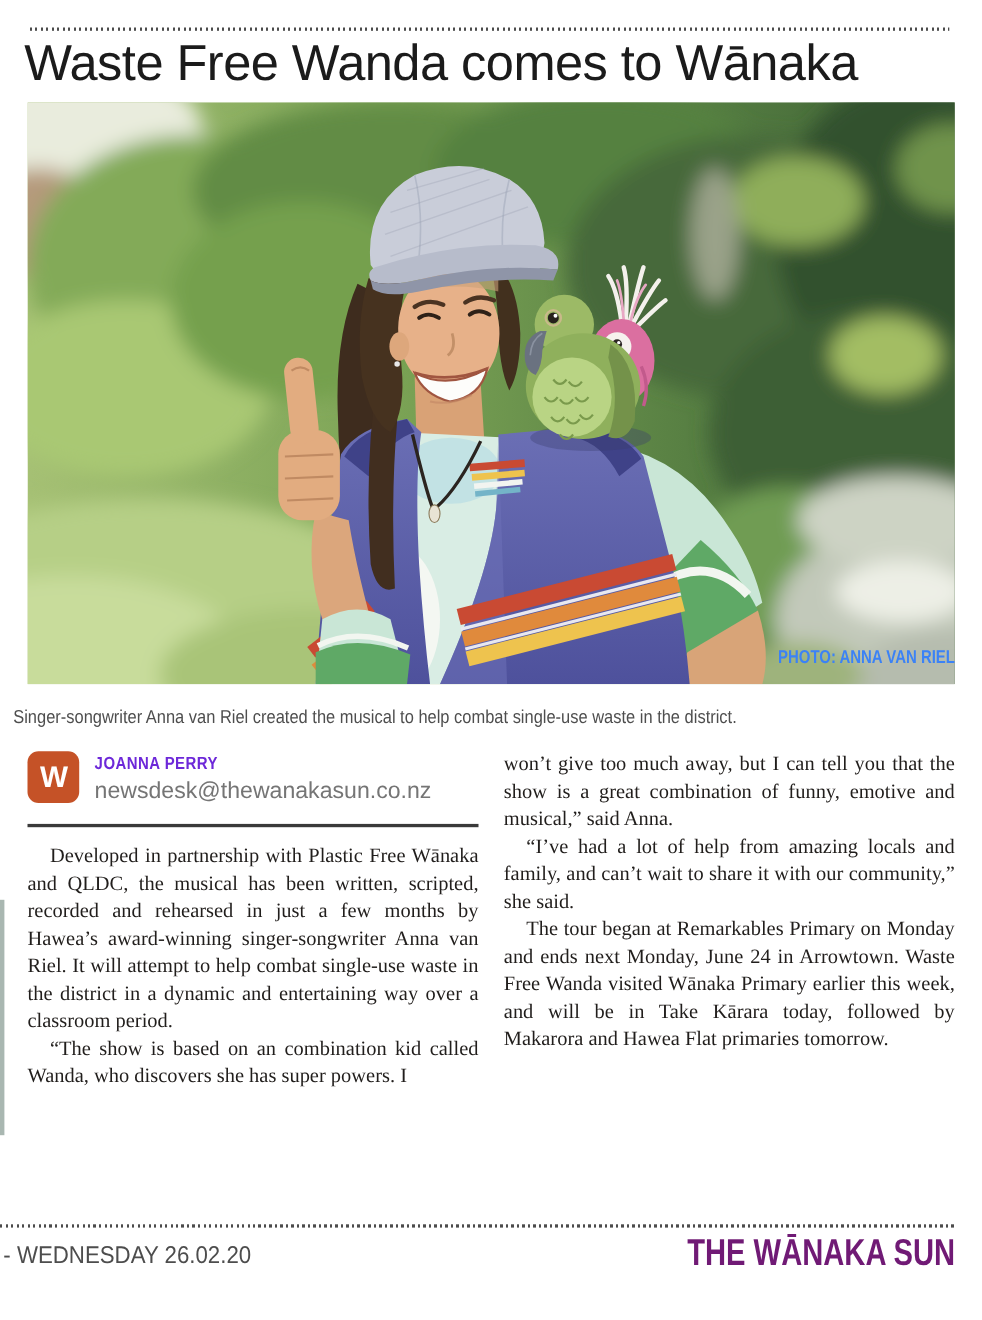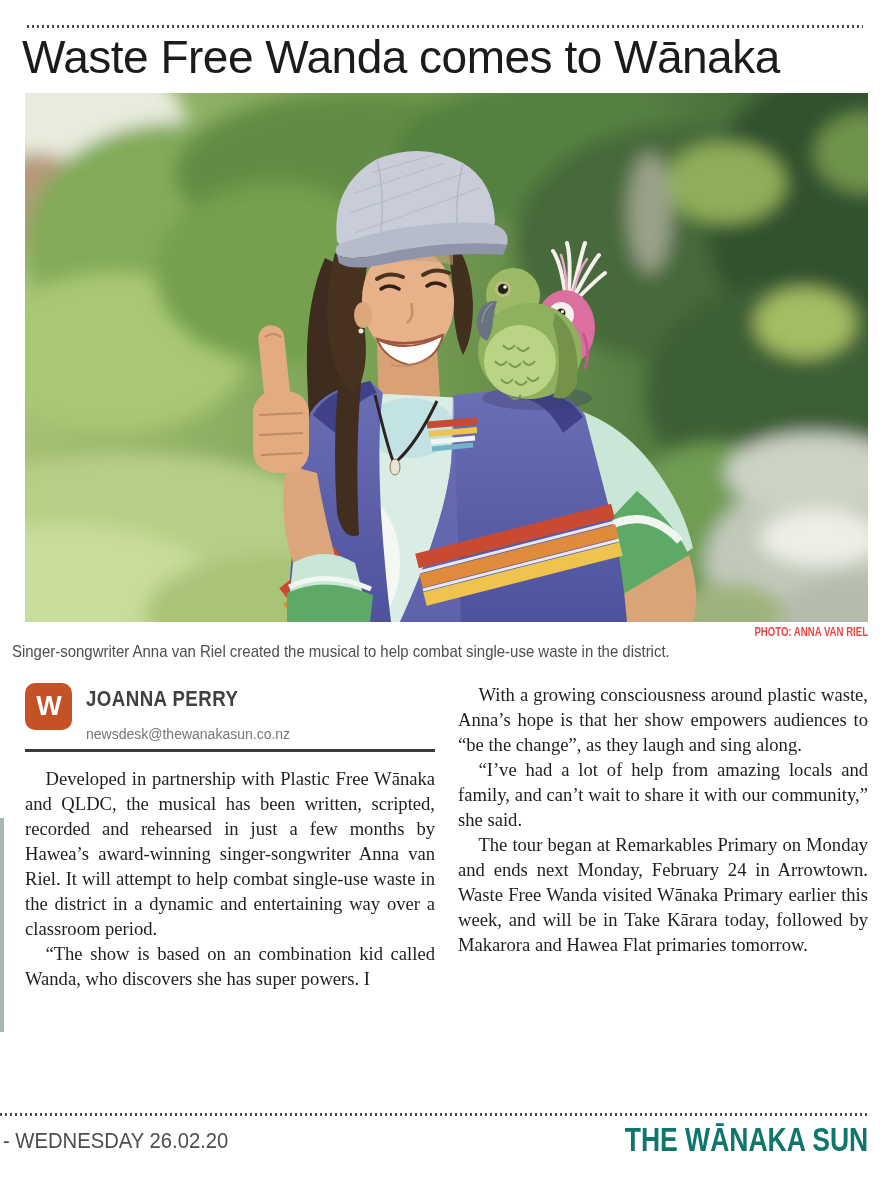--- a/index.html
+++ b/index.html
@@ -35,24 +35,24 @@
   figure.photo {
     position: absolute;
     left: 25px; top: 93px;
     width: 843px; height: 529px;
     overflow: hidden;
   }
   figure.photo svg { display: block; }
 
   .photo-credit {
     position: absolute;
-    right: 25px; top: 625px;
-    font-size: 12px;
+    right: 25px; top: 588px;
+    font-size: 17px;
     font-weight: 700;
-    color: #ef4444;
+    color: #3b82f6;
     white-space: nowrap;
   }
   .photo-credit .cond { display: inline-block; transform: scaleX(0.8); transform-origin: right center; }
 
   .caption {
     position: absolute;
     left: 12px; top: 642px;
     width: 843px;
     font-size: 17px;
     color: #4e4e4e;
@@ -72,25 +72,25 @@
   .byline-logo {
     width: 47px; height: 47px;
     border-radius: 10px;
     background: #c55227;
     color: #ffffff;
     display: flex; align-items: center; justify-content: center;
     font-size: 27px; font-weight: 800;
     letter-spacing: -1px;
   }
   .byline-author {
-    font-size: 22px; font-weight: 700; color: #404040;
+    font-size: 16px; font-weight: 700; color: #6d28d9;
     line-height: 1.15; padding-top: 3px;
   }
   .byline-author .cond { display: inline-block; transform: scaleX(0.85); transform-origin: left center; letter-spacing: 0.5px; white-space: nowrap; }
-  .byline-email { font-size: 14px; color: #757575; margin-top: 15px; }
+  .byline-email { font-size: 21px; color: #757575; margin-top: 3px; }
 
   .byline-rule { border: 0; border-top: 3px solid #3a3a3a; margin: 12px 0 0 0; }
 
   .body-p {
     font-family: "Liberation Serif", serif;
     font-size: 18.6px;
     line-height: 25px;
     color: #211e1c;
     text-align: justify;
   }
@@ -101,21 +101,21 @@
     position: absolute;
     left: 3px; top: 1128px;
     font-size: 22px; color: #4d4d4d;
     white-space: nowrap;
   }
   .footer-date .cond { display: inline-block; transform: scaleX(0.92); transform-origin: left center; }
 
   .footer-brand {
     position: absolute;
     right: 25px; top: 1120px;
-    font-size: 34px; font-weight: 700; color: #0f766e;
+    font-size: 34px; font-weight: 700; color: #701a75;
     white-space: nowrap;
     text-align: center;
   }
   .footer-brand .cond { display: inline-block; transform: scaleX(0.78); transform-origin: right center; }
 
   .edge-artifact {
     position: absolute;
     left: 0; top: 818px;
     width: 4px; height: 214px;
     background: #a9b7b1;
@@ -302,23 +302,23 @@
         <div class="byline-text">
           <div class="byline-author"><span class="cond">JOANNA PERRY</span></div>
           <div class="byline-email">newsdesk@thewanakasun.co.nz</div>
         </div>
       </div>
       <hr class="byline-rule">
       <p class="body-p indent">Developed in partnership with Plastic Free Wānaka and QLDC, the musical has been written, scripted, recorded and rehearsed in just a few months by Hawea’s award-winning singer-songwriter Anna van Riel. It will attempt to help combat single-use waste in the district in a dynamic and entertaining way over a classroom period.</p>
       <p class="body-p indent">“The show is based on an combination kid called Wanda, who discovers she has super powers. I</p>
     </div>
     <div class="col right">
-      <p class="body-p indent">With a growing consciousness around plastic waste, Anna’s hope is that her show empowers audiences to “be the change”, as they laugh and sing along.</p>
+      <p class="body-p">won’t give too much away, but I can tell you that the show is a great combination of funny, emotive and musical,” said Anna.</p>
       <p class="body-p indent">“I’ve had a lot of help from amazing locals and family, and can’t wait to share it with our community,” she said.</p>
-      <p class="body-p indent">The tour began at Remarkables Primary on Monday and ends next Monday, February 24 in Arrowtown. Waste Free Wanda visited Wānaka Primary earlier this week, and will be in Take Kārara today, followed by Makarora and Hawea Flat primaries tomorrow.</p>
+      <p class="body-p indent">The tour began at Remarkables Primary on Monday and ends next Monday, June 24 in Arrowtown. Waste Free Wanda visited Wānaka Primary earlier this week, and will be in Take Kārara today, followed by Makarora and Hawea Flat primaries tomorrow.</p>
     </div>
   </div>
 
   <div class="dotted bottom"></div>
 
   <div class="footer-date"><span class="cond">- WEDNESDAY 26.02.20</span></div>
   <div class="footer-brand"><span class="cond">THE WĀNAKA SUN</span></div>
 
   <div class="edge-artifact"></div>
 

